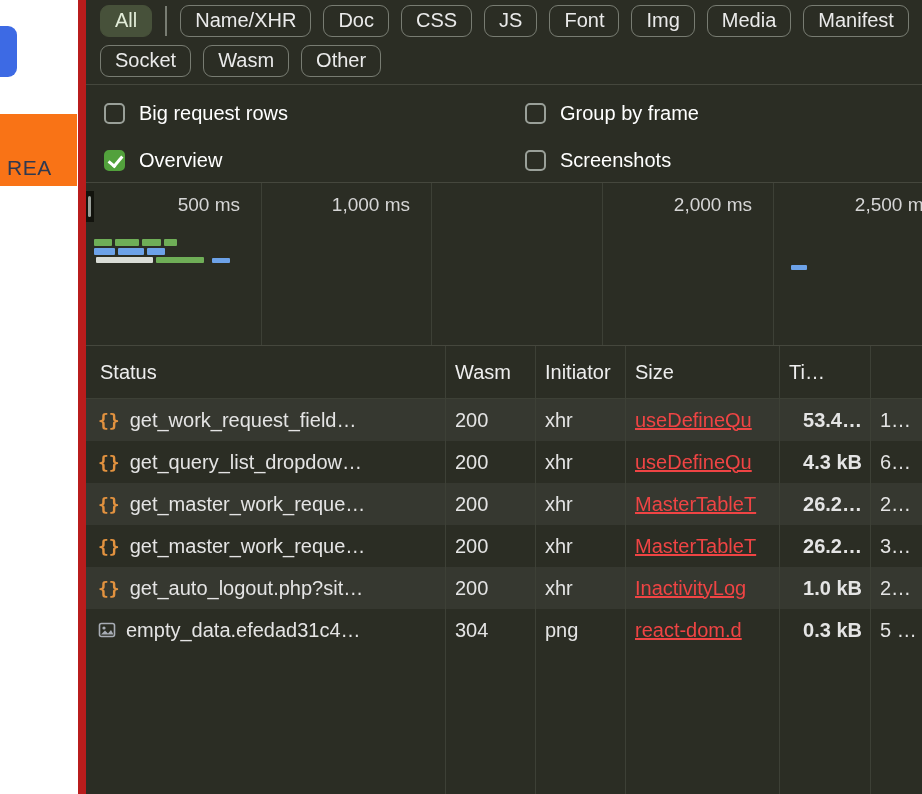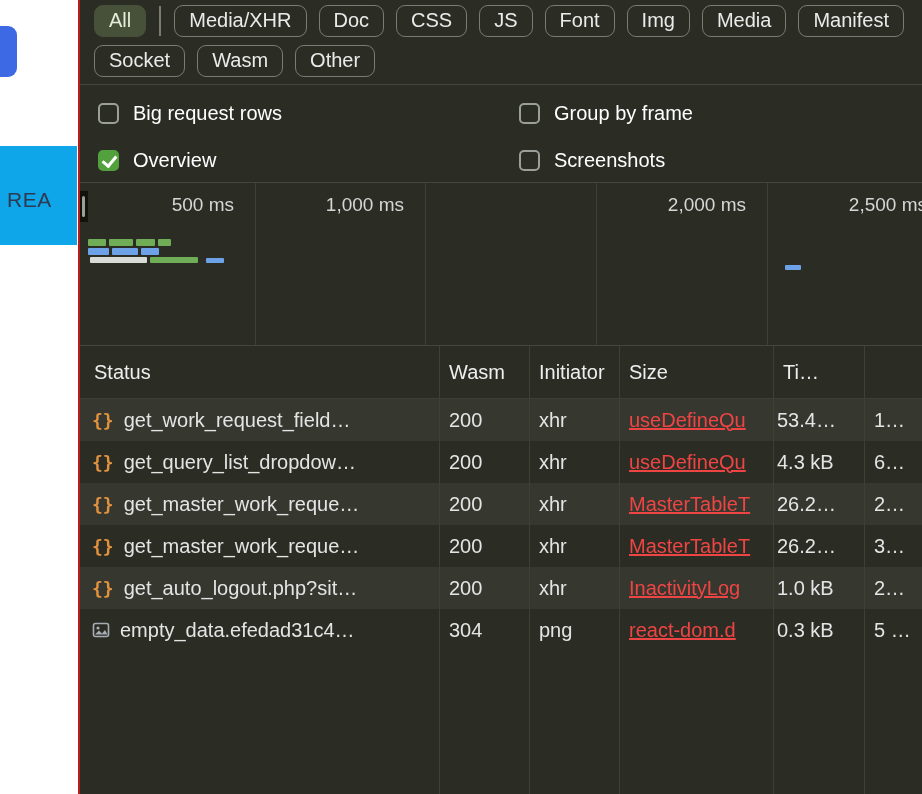--- a/index.html
+++ b/index.html
@@ -4,26 +4,26 @@
 <style>
   * { margin:0; padding:0; box-sizing:border-box; }
   html,body { width:922px; height:794px; }
   body { font-family:"Liberation Sans", sans-serif; background:#fff; overflow:hidden; }
 
   .screen { position:relative; width:922px; height:794px; background:#fff; overflow:hidden; }
 
   
   .page-strip { position:absolute; left:0; top:0; width:78px; height:100%; background:#ffffff; }
   .blue-frag { position:absolute; left:0; top:26px; width:17px; height:51px; border-radius:0 9px 9px 0; }
-  .gray-card { position:absolute; left:0; top:114px; width:77px; height:99px; background:#0ea5e9;margin-top:32px; }
+  .gray-card { position:absolute; left:0; top:114px; width:77px; height:72px; background:#f97316; }
   .gray-card .txt { position:absolute; left:7px; top:42px; font-size:21px; font-weight:500; color:#2f3950; letter-spacing:0.5px; }
 
   
   .devtools { position:absolute; left:78px; top:0; width:844px; height:794px;
-              background:#2b2d24; border-left:2px solid #b91c1c; color:#e6e6e6; overflow:hidden; }
+              background:#2b2d24; border-left:8px solid #b91c1c; color:#e6e6e6; overflow:hidden; }
 
   
   .filterbar { padding:5px 8px 7px 14px; border-bottom:1px solid #45473d;
                display:flex; flex-wrap:wrap; gap:8px 12px; align-items:center; }
   .pill { height:32px; line-height:29px; padding:0 14px; border:1.5px solid #787c72;
           border-radius:9px; font-size:20px; color:#eaeaea; white-space:nowrap; cursor:default; }
   .pill.selected { background:#47513a; border-color:#47513a; color:#e2ecd8; }
   .pill-sep { width:2px; height:30px; background:#787c72; margin:0 1px; }
 
   
@@ -57,40 +57,40 @@
   .tbody .trow { display:grid; grid-template-columns:359px 90px 90px 154px 91px 1fr;
           height:42px; align-items:center; font-size:20px; color:#e4e4e4; }
   .tbody .trow:nth-child(odd) { background:rgba(255,255,255,0.055); }
   .td { padding-left:10px; overflow:hidden; white-space:nowrap; }
   .td.name { padding-left:12px; display:flex; align-items:center; gap:10px; }
   .td.name .fname { overflow:hidden; text-overflow:ellipsis; }
   .braces { flex:none; font-family:"DejaVu Sans Mono", monospace; font-size:18px; font-weight:700; }
   .imgicon { flex:none; width:18px; height:18px; }
   .imgicon svg { display:block; }
   .init-link { text-decoration:underline; color:#ef4444; cursor:pointer; }
-  .td.size { text-align:left; padding-right:8px; padding-left:4px; }
+  .td.size { text-align:right; padding-right:8px; padding-left:4px;font-weight:bold; }
 </style>
 </head>
 <body>
 
 <div class="screen">
 
   <div class="page-strip">
     <div class="blue-frag" style="background: rgb(61, 106, 228);"></div>
     <div class="gray-card">
       <div class="txt">REA</div>
     </div>
   </div>
 
   <div class="devtools">
 
     <div class="filterbar">
       <div class="pill selected">All</div>
         <div class="pill-sep"></div>
-        <div class="pill">Media/XHR</div>
+        <div class="pill">Name/XHR</div>
         <div class="pill">Doc</div>
         <div class="pill">CSS</div>
         <div class="pill">JS</div>
         <div class="pill">Font</div>
         <div class="pill">Img</div>
         <div class="pill">Media</div>
         <div class="pill">Manifest</div>
         <div class="pill">Socket</div>
         <div class="pill">Wasm</div>
         <div class="pill">Other</div>

